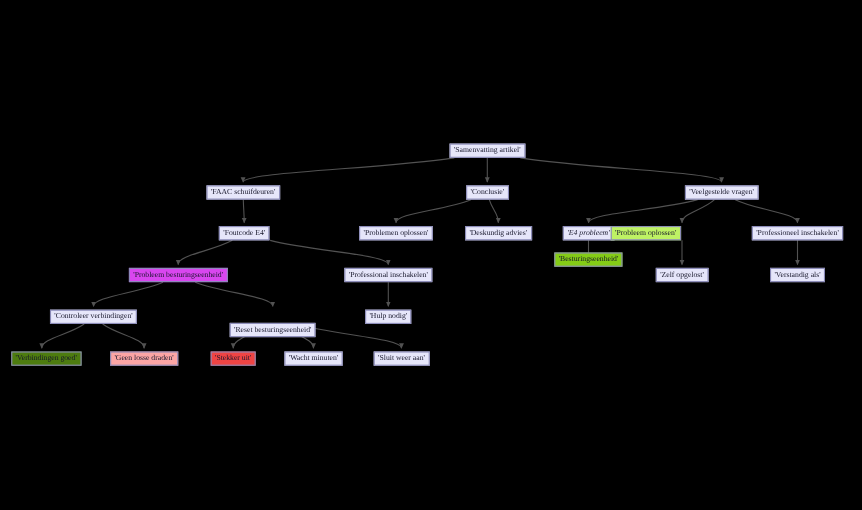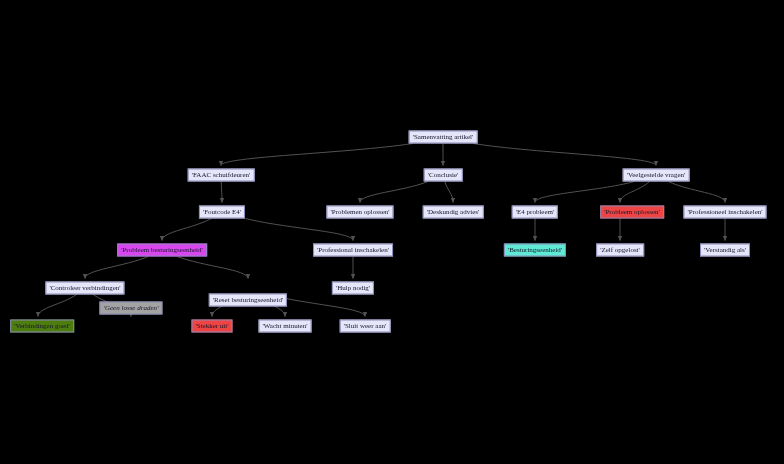--- a/index.html
+++ b/index.html
@@ -66,30 +66,30 @@
       <path d="M 725 218.5 C 725 228.5, 725 231.5, 725 240.5" fill="none" stroke="#525252" stroke-width="1" marker-end="url(#arrowhead)"></path>
     </svg>
   <div id="nodes-layer">
       <div class="node" style="left: 443px; top: 137px; background: rgb(230, 230, 250); border: 1px solid rgb(138, 138, 184); color: rgb(22, 22, 42);">'Samenvatting artikel'</div>
       <div class="node" style="left: 221px; top: 175px; background: rgb(230, 230, 250); border: 1px solid rgb(138, 138, 184); color: rgb(22, 22, 42); text-align: right;">'FAAC schuifdeuren'</div>
       <div class="node" style="left: 443px; top: 175px; background: rgb(230, 230, 250); border: 1px solid rgb(138, 138, 184); color: rgb(22, 22, 42);">'Conclusie'</div>
       <div class="node" style="left: 656px; top: 175px; background: rgb(230, 230, 250); border: 1px solid rgb(138, 138, 184); color: rgb(22, 22, 42);">'Veelgestelde vragen'</div>
       <div class="node" style="left: 222px; top: 212px; background: rgb(230, 230, 250); border: 1px solid rgb(138, 138, 184); color: rgb(22, 22, 42);">'Foutcode E4'</div>
       <div class="node" style="left: 360px; top: 212px; background: rgb(230, 230, 250); border: 1px solid rgb(138, 138, 184); color: rgb(22, 22, 42);">'Problemen oplossen'</div>
       <div class="node" style="left: 453px; top: 212px; background: rgb(230, 230, 250); border: 1px solid rgb(138, 138, 184); color: rgb(22, 22, 42);">'Deskundig advies'</div>
-      <div class="node" style="left: 535px; top: 212px; background: rgb(230, 230, 250); border: 1px solid rgb(138, 138, 184); color: rgb(22, 22, 42);">'E4 probleem'</div>
-      <div class="node" style="left: 632px; top: 212px; background: #ef4444; border: 1px solid rgb(138, 138, 184); color: rgb(22, 22, 42);">'Probleem oplossen'</div>
+      <div class="node" style="left: 535px; top: 212px; background: rgb(230, 230, 250); border: 1px solid rgb(138, 138, 184); color: rgb(22, 22, 42); font-style: italic;">'E4 probleem'</div>
+      <div class="node" style="left: 587px; top: 212px; background: #bef264; border: 1px solid rgb(138, 138, 184); color: rgb(22, 22, 42);">'Probleem oplossen'</div>
       <div class="node" style="left: 725px; top: 212px; background: rgb(230, 230, 250); border: 1px solid rgb(138, 138, 184); color: rgb(22, 22, 42);">'Professioneel inschakelen'</div>
       <div class="node" style="left: 162px; top: 250px; background: #d946ef; border: 1px solid rgb(138, 138, 184); color: rgb(22, 22, 42);">'Probleem besturingseenheid'</div>
       <div class="node" style="left: 353px; top: 250px; background: rgb(230, 230, 250); border: 1px solid rgb(138, 138, 184); color: rgb(22, 22, 42);">'Professional inschakelen'</div>
-      <div class="node" style="left: 535px; top: 250px; background: #5eead4; border: 1px solid rgb(138, 138, 184); color: rgb(22, 22, 42);">'Besturingseenheid'</div>
+      <div class="node" style="left: 535px; top: 236px; background: #84cc16; border: 1px solid rgb(138, 138, 184); color: rgb(22, 22, 42);">'Besturingseenheid'</div>
       <div class="node" style="left: 620px; top: 250px; background: rgb(230, 230, 250); border: 1px solid rgb(138, 138, 184); color: rgb(22, 22, 42);">'Zelf opgelost'</div>
       <div class="node" style="left: 725px; top: 250px; background: rgb(230, 230, 250); border: 1px solid rgb(138, 138, 184); color: rgb(22, 22, 42);">'Verstandig als'</div>
       <div class="node" style="left: 85px; top: 288px; background: rgb(230, 230, 250); border: 1px solid rgb(138, 138, 184); color: rgb(22, 22, 42);">'Controleer verbindingen'</div>
       <div class="node" style="left: 248px; top: 288px; background: rgb(230, 230, 250); border: 1px solid rgb(138, 138, 184); color: rgb(22, 22, 42); margin-top: 12px;">'Reset besturingseenheid'</div>
       <div class="node" style="left: 353px; top: 288px; background: rgb(230, 230, 250); border: 1px solid rgb(138, 138, 184); color: rgb(22, 22, 42);">'Hulp nodig'</div>
       <div class="node" style="left: 42px; top: 326px; background: #4d7c0f; border: 1px solid rgb(138, 138, 184); color: rgb(22, 22, 42);">'Verbindingen goed'</div>
-      <div class="node" style="left: 131px; top: 308px; background: #a3a3a3; border: 1px solid rgb(138, 138, 184); color: rgb(22, 22, 42); font-style: italic;">'Geen losse draden'</div>
+      <div class="node" style="left: 131px; top: 326px; background: #fca5a5; border: 1px solid rgb(138, 138, 184); color: rgb(22, 22, 42);">'Geen losse draden'</div>
       <div class="node" style="left: 212px; top: 326px; background: #ef4444; border: 1px solid rgb(138, 138, 184); color: rgb(22, 22, 42);">'Stekker uit'</div>
       <div class="node" style="left: 285px; top: 326px; background: rgb(230, 230, 250); border: 1px solid rgb(138, 138, 184); color: rgb(22, 22, 42);">'Wacht minuten'</div>
       <div class="node" style="left: 365px; top: 326px; background: rgb(230, 230, 250); border: 1px solid rgb(138, 138, 184); color: rgb(22, 22, 42);">'Sluit weer aan'</div>
     </div>
 </div>
 
 </body></html>

